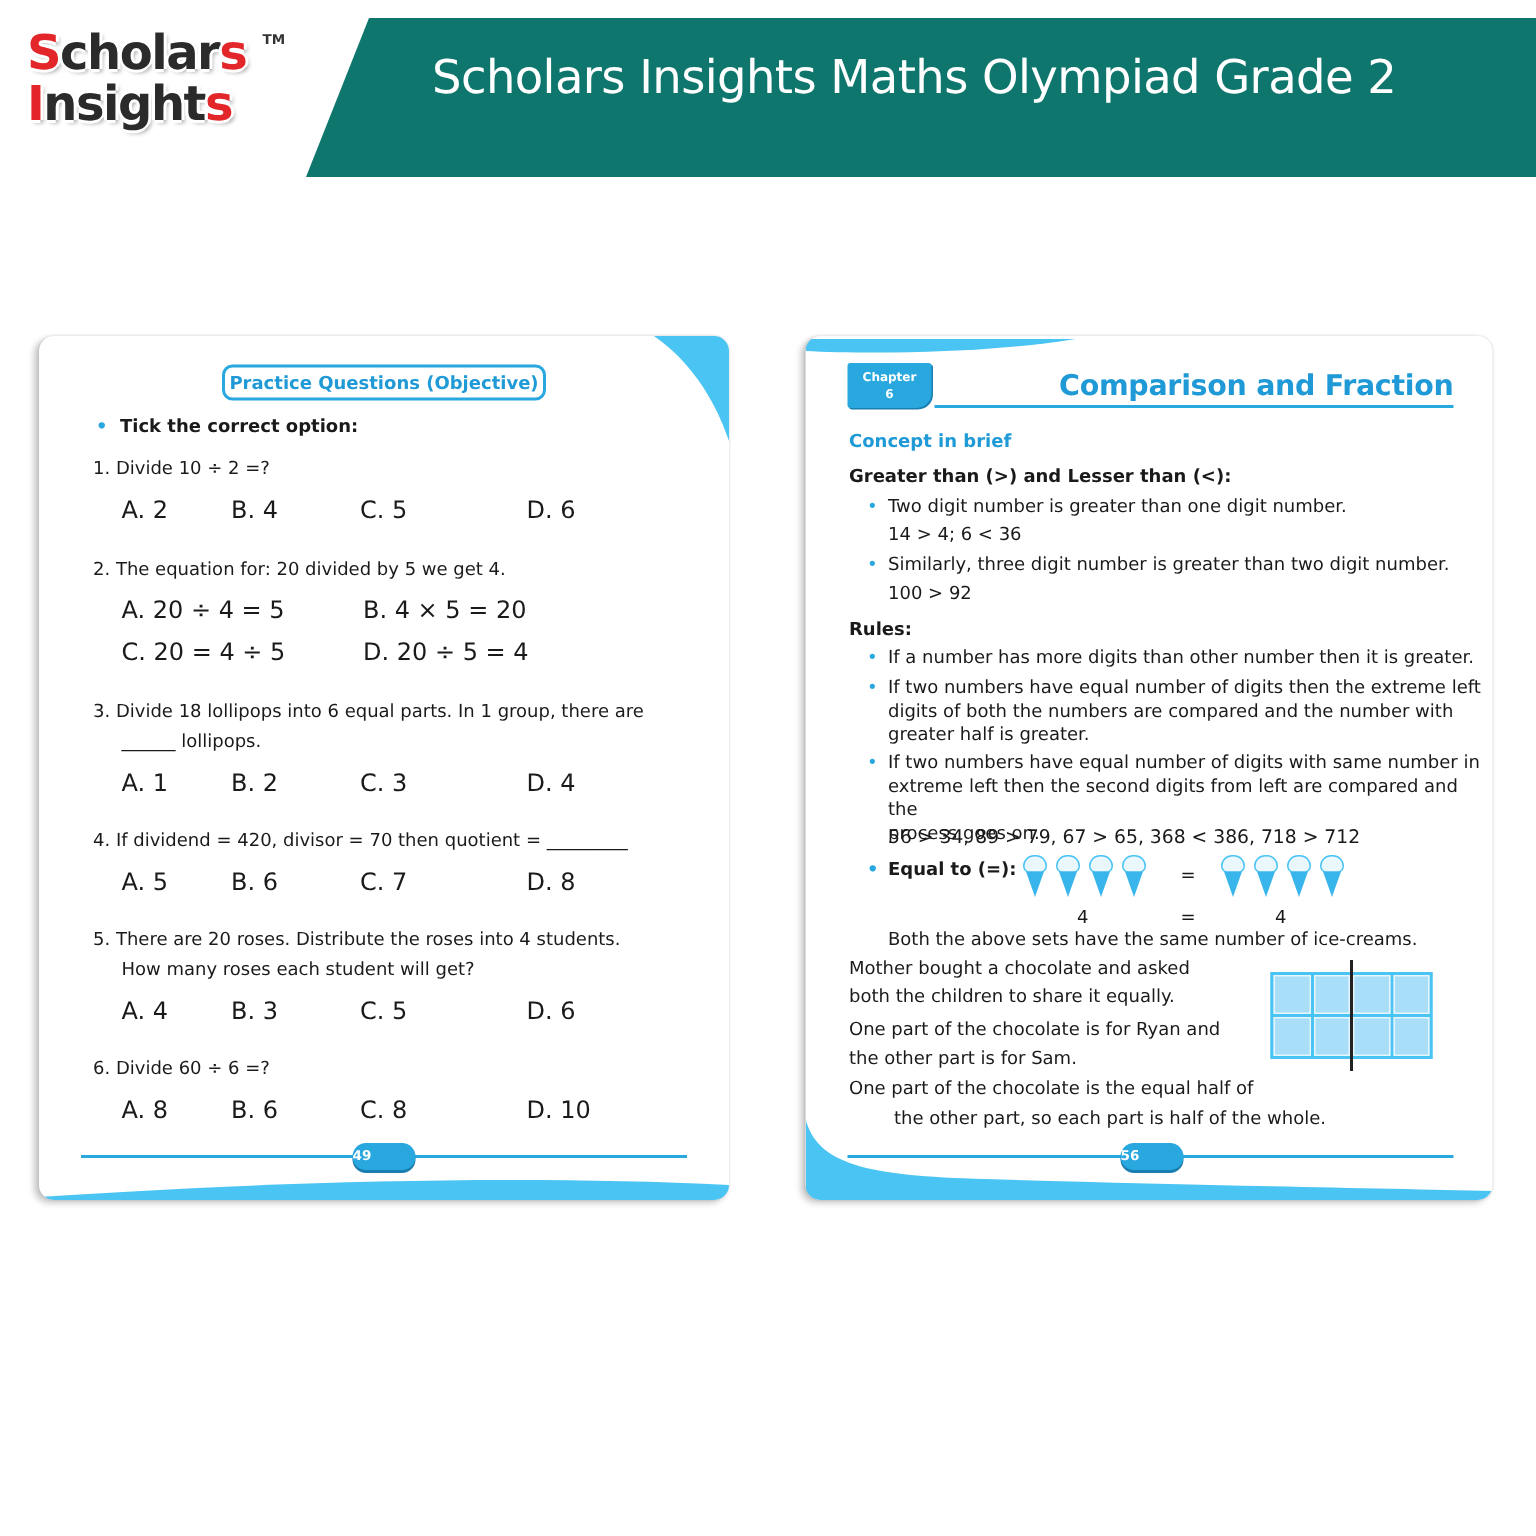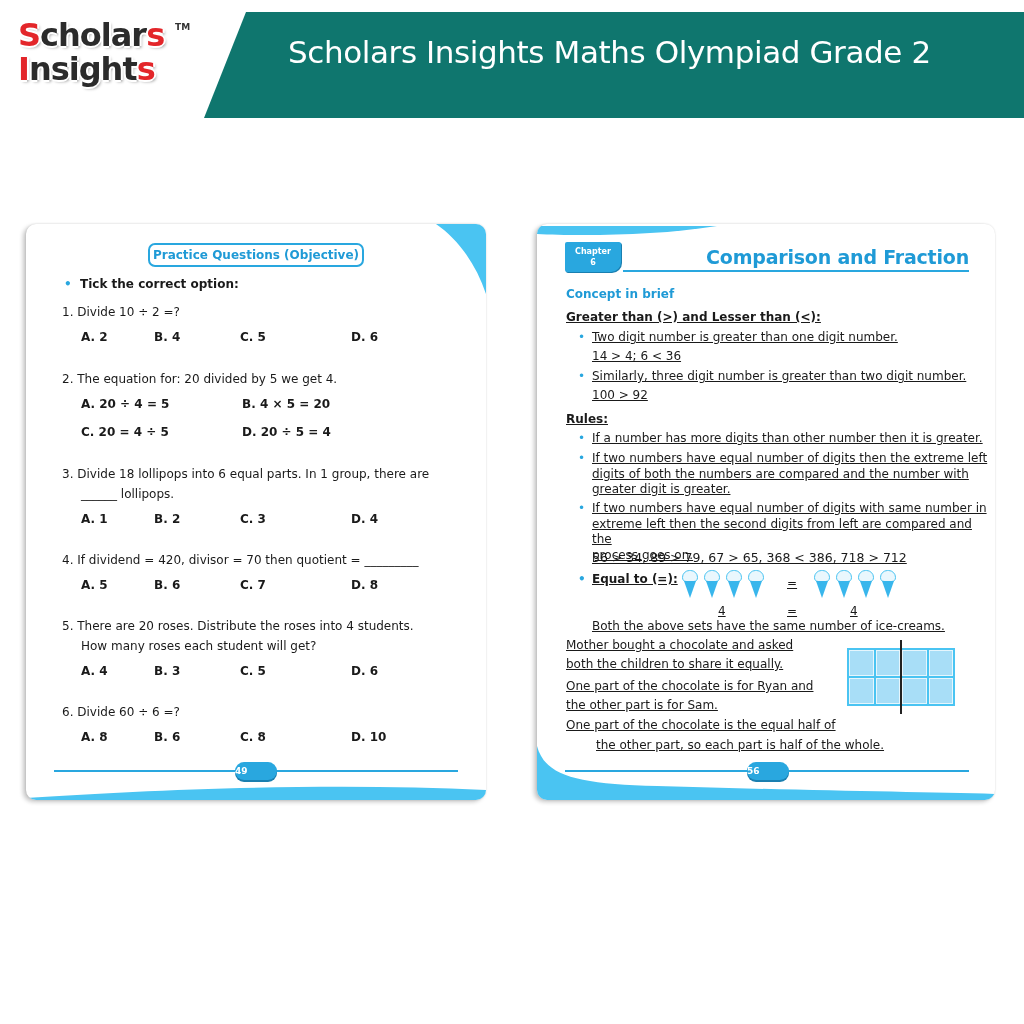--- a/index.html
+++ b/index.html
@@ -30,29 +30,29 @@
 
     .footer-line { position: absolute; height: 2px; background: #29a7df; }
     .page-num { position: absolute; width: 42px; height: 18px; border-radius: 9px; background: #29a7df; color: #fff; font-size: 9px; font-weight: bold; line-height: 18px; box-shadow: 0 2px 0 #1a7fb0; }
 
     
     .pq-title { position: absolute; left: 122px; top: 19px; width: 216px; height: 24px; border: 2px solid #29a7df; border-radius: 7px;
       color: #1f9ad6; font-weight: bold; font-size: 12px; text-align: center; line-height: 20px; }
     .bullet { color: #29a7df; display: inline-block; width: 16px; font-size: 12px; }
     .t { position: absolute; font-size: 12px; line-height: 16px; white-space: nowrap; }
     .bold { font-weight: bold; }
-    .opt { position: absolute; font-size: 12px; white-space: nowrap; font-weight: bold; }
+    .opt { position: absolute; font-size: 16px; white-space: nowrap; }
 
     
     .chapter-tab { position: absolute; left: 28px; top: 18px; width: 56px; height: 30px; background: #29a7df; color: #fff; font-size: 8px; font-weight: bold;
       text-align: center; line-height: 11px; padding-top: 4px; border-radius: 2px 2px 10px 2px; box-shadow: 1px 1px 0 #1a7fb0; }
     .chapter-line { position: absolute; left: 86px; top: 46px; width: 346px; height: 2px; background: #29a7df; }
     .chapter-title { position: absolute; right: 26px; top: 22px; font-size: 19px; font-weight: bold; color: #1f9ad6; letter-spacing: -0.2px; }
     .concept { position: absolute; left: 29px; top: 63px; color: #1f9ad6; font-weight: bold; font-size: 12px; }
-    .rt { position: absolute; font-size: 12px; line-height: 15.5px; text-decoration: underline; }
+    .rt { position: absolute; font-size: 12px; line-height: 15.5px; }
     .rt .bl { color: #29a7df; position: absolute; left: -14px; }
 
     .icecream { display: inline-block; width: 22px; height: 30px; position: relative; vertical-align: top; }
     .icecream .scoop { position: absolute; left: 3px; top: 1px; width: 16px; height: 12px; border-radius: 8px 8px 5px 5px; background: #eaf7fd; border: 1.5px solid #4ac4f2; }
     .icecream .cone { position: absolute; left: 5px; top: 12px; width: 0; height: 0; border-left: 6px solid transparent; border-right: 6px solid transparent; border-top: 17px solid #38b6ec; }
 
     .choc { position: absolute; left: 310px; top: 424px; width: 108px; height: 58px; border: 2px solid #4ac4f2; background: #4ac4f2; display: grid; grid-template-columns: repeat(4, 1fr); gap: 2px; }
     .choc div { background: #a8def7; border: 1px solid #e6f6fd; }
     .choc-cut { position: absolute; left: 363px; top: 416px; width: 2px; height: 74px; background: #222; }
   </style>
@@ -131,21 +131,21 @@
   <div class="concept">Concept in brief</div>
   <div class="rt bold" style="left:29px; top:86px;">Greater than (&gt;) and Lesser than (&lt;):</div>
 
   <div class="rt" style="left:55px; top:106px;"><span class="bl">•</span><span>Two digit number is greater than one digit number.</span></div>
   <div class="rt" style="left:55px; top:125px;">14 &gt; 4; 6 &lt; 36</div>
   <div class="rt" style="left:55px; top:145px;"><span class="bl">•</span><span>Similarly, three digit number is greater than two digit number.</span></div>
   <div class="rt" style="left:55px; top:164px;">100 &gt; 92</div>
 
   <div class="rt bold" style="left:29px; top:188px;">Rules:</div>
   <div class="rt" style="left:55px; top:207px;"><span class="bl">•</span><span>If a number has more digits than other number then it is greater.</span></div>
-  <div class="rt" style="left:55px; top:227px;"><span class="bl">•</span><span>If two numbers have equal number of digits then the extreme left</span><br><span>digits of both the numbers are compared and the number with</span><br><span>greater digit is greater.</span></div>
+  <div class="rt" style="left:55px; top:227px;"><span class="bl">•</span><span>If two numbers have equal number of digits then the extreme left</span><br><span>digits of both the numbers are compared and the number with</span><br><span>greater half is greater.</span></div>
   <div class="rt" style="left:55px; top:277px;"><span class="bl">•</span><span>If two numbers have equal number of digits with same number in</span><br><span>extreme left then the second digits from left are compared and the</span><br><span>process goes on.</span></div>
   <div class="rt" style="left:55px; top:326px; font-size:12.5px;">56 &gt; 34,  89 &gt; 79,  67 &gt; 65,  368 &lt; 386,  718 &gt; 712</div>
 
   <div class="rt bold" style="left:55px; top:348px;"><span class="bl">•</span><span>Equal to (=):</span></div>
   <div style="position:absolute; left:142px; top:345px;">
     <span class="icecream"><span class="scoop"></span><span class="cone"></span></span><span class="icecream"><span class="scoop"></span><span class="cone"></span></span><span class="icecream"><span class="scoop"></span><span class="cone"></span></span><span class="icecream"><span class="scoop"></span><span class="cone"></span></span>
   </div>
   <div class="rt" style="left:250px; top:352px;">=</div>
   <div style="position:absolute; left:274px; top:345px;">
     <span class="icecream"><span class="scoop"></span><span class="cone"></span></span><span class="icecream"><span class="scoop"></span><span class="cone"></span></span><span class="icecream"><span class="scoop"></span><span class="cone"></span></span><span class="icecream"><span class="scoop"></span><span class="cone"></span></span>

